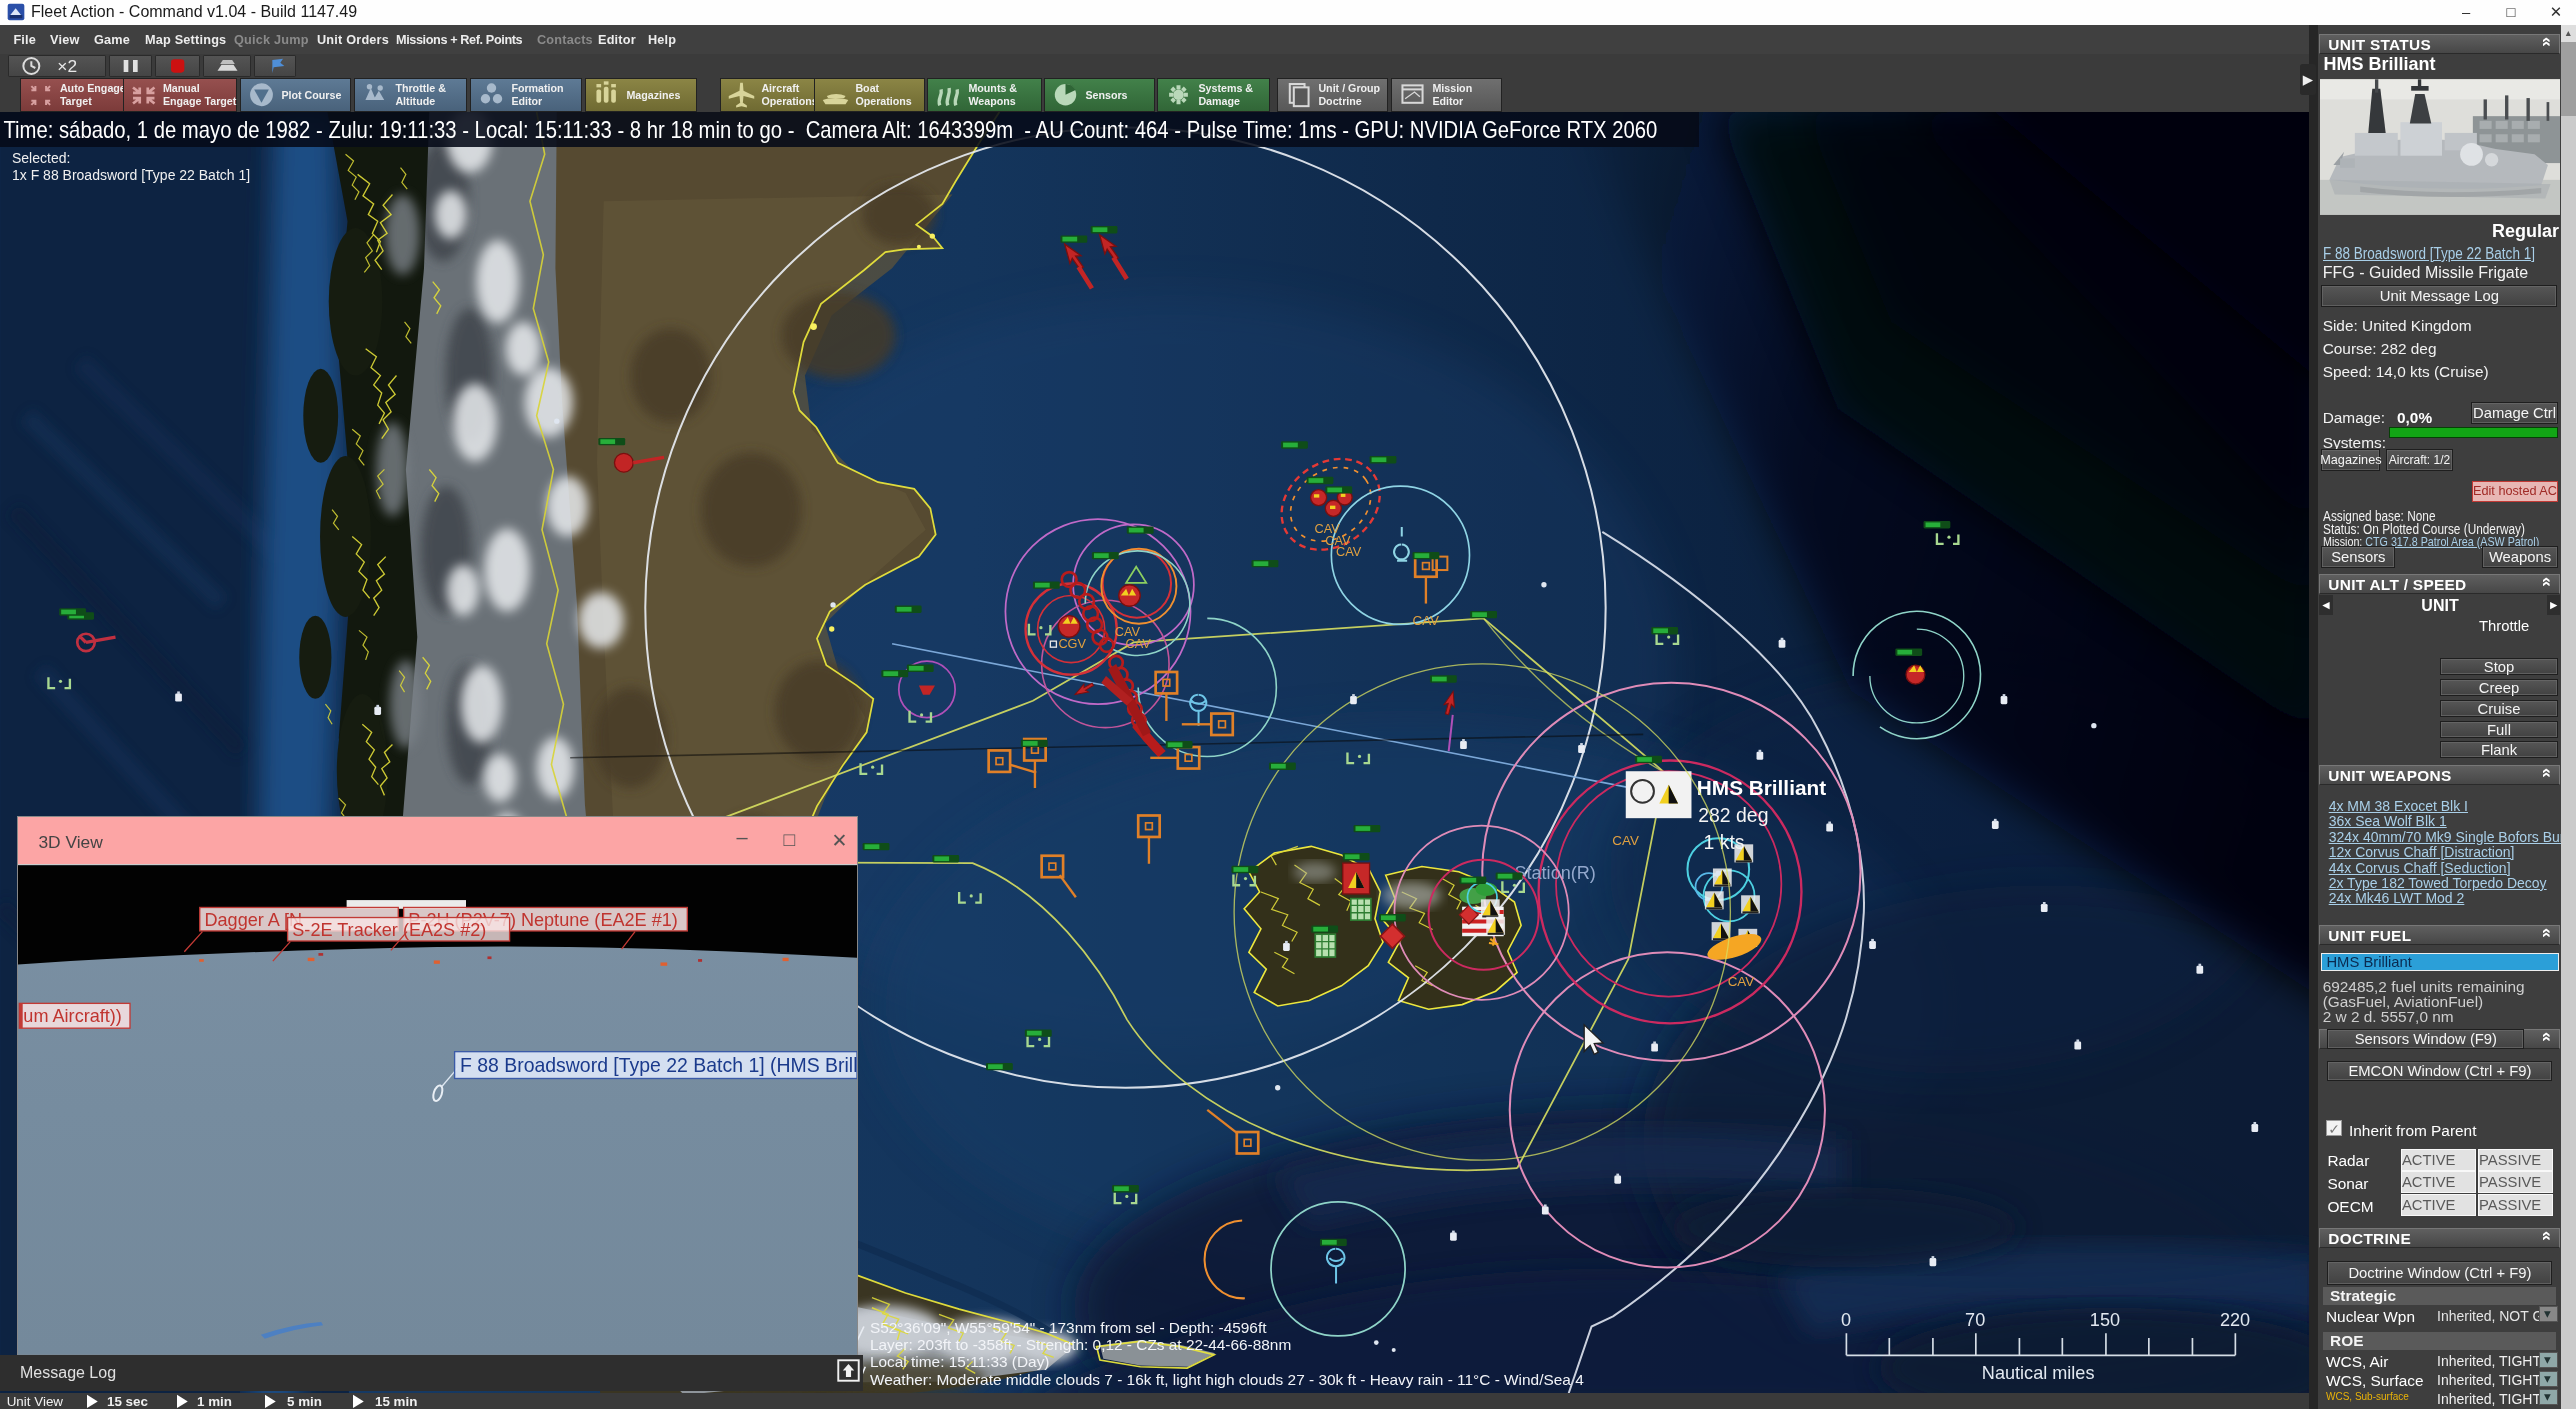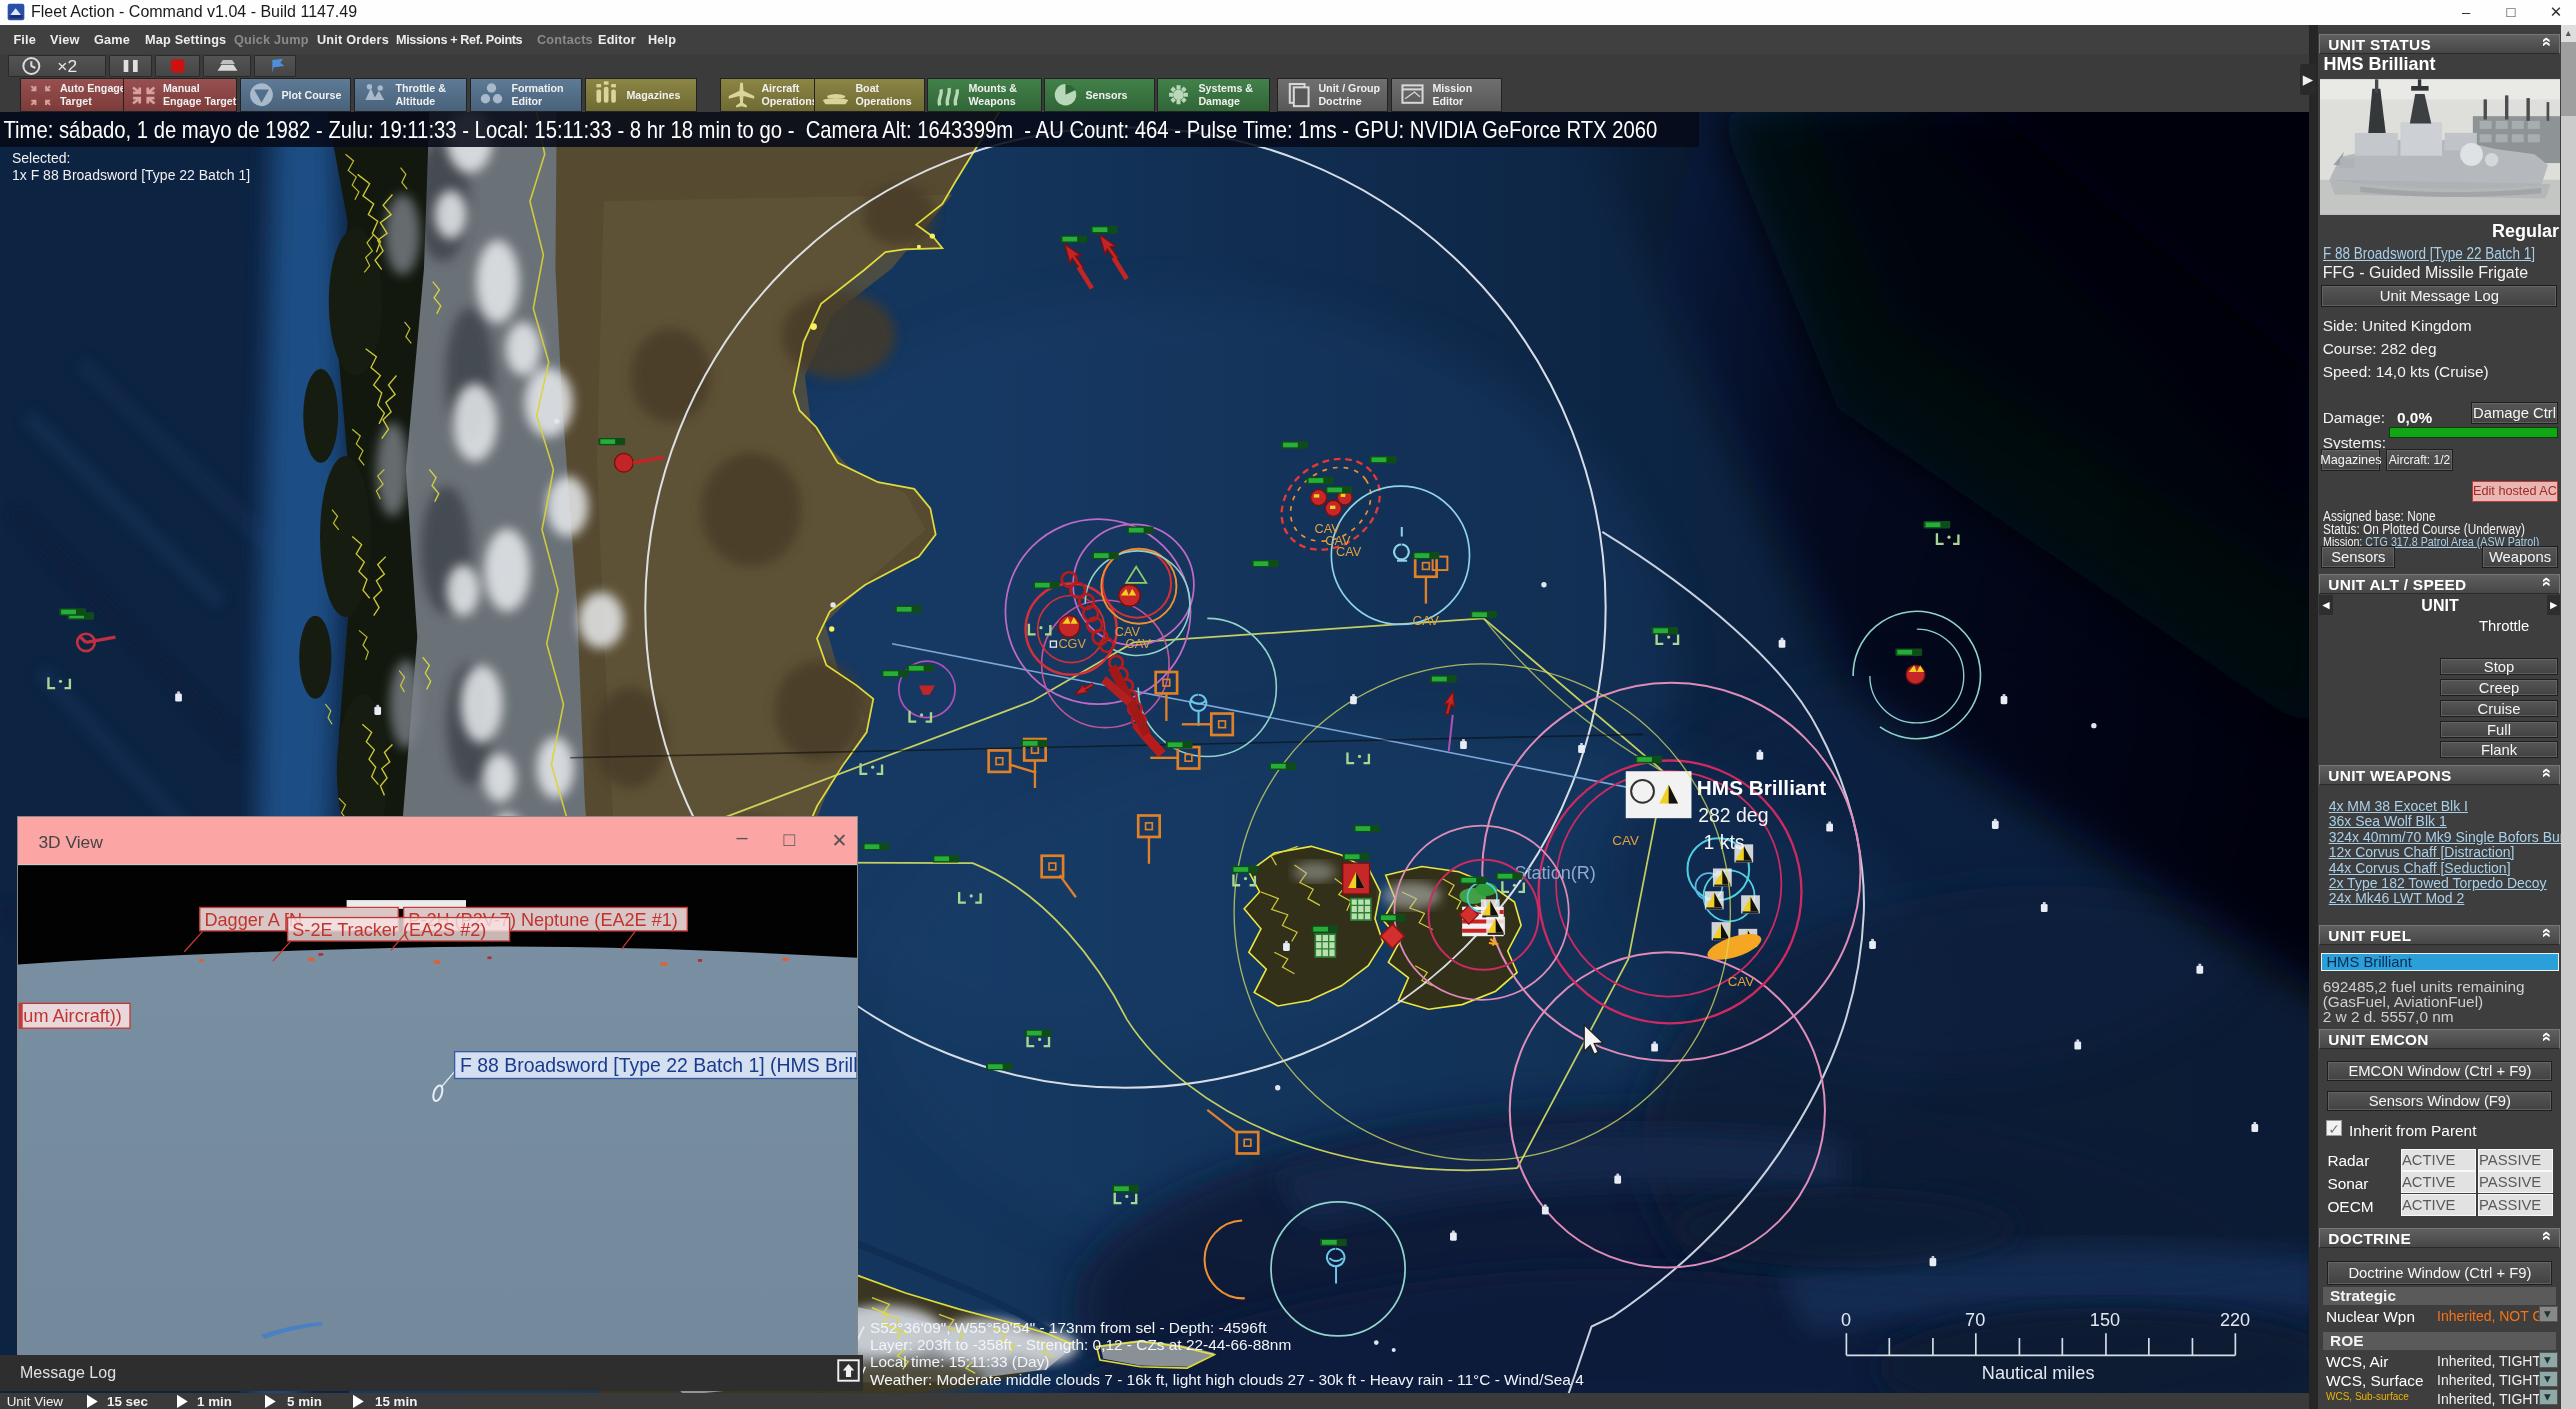--- a/index.html
+++ b/index.html
@@ -946,38 +946,38 @@
   <div class="abs lnk wln" style="top:865px">24x Mk46 LWT Mod 2</div>
 
   <div class="phead" style="top:900px">UNIT FUEL<span class="chev">«</span></div>
   <div class="abs" style="left:3.4px;top:928px;width:238px;height:18px;background:#2b9fd8;border:0.7px solid #eee;color:#0a2a50;font-size:14.8px;padding-left:4px">HMS Brilliant</div>
   <div class="srow" style="top:953px;color:#cfcfcf">692485,2 fuel units remaining</div>
   <div class="srow" style="top:968px;color:#cfcfcf">(GasFuel, AviationFuel)</div>
   <div class="srow" style="top:983px;color:#cfcfcf">2 w 2 d. 5557,0 nm</div>
 
   <div class="phead" style="top:1004px">UNIT EMCON<span class="chev">«</span></div>
   <div class="sbtn" style="left:9.4px;top:1036px;width:225px;height:20px">EMCON Window (Ctrl + F9)</div>
-  <div class="sbtn" style="left:9.4px;top:1066px;width:225px;height:20px">Sensors Window (F9)</div>
+  <div class="sbtn" style="left:9.4px;top:1004px;width:197px;height:20px">Sensors Window (F9)</div>
   <div class="abs" style="left:8px;top:1095px;width:16px;height:16px;background:#f2f2f2;border:0.7px solid #999;color:#777;font-size:14px;line-height:16px;text-align:center">✓</div>
   <div class="abs" style="left:31px;top:1097px;font-size:15.4px;color:#fff">Inherit from Parent</div>
   <div class="emlbl" style="top:1127px">Radar</div>
   <div class="emlbl" style="top:1150px">Sonar</div>
   <div class="emlbl" style="top:1173px">OECM</div>
   <div class="emc" style="left:83px;top:1124px">ACTIVE</div>
     <div class="emc" style="left:160px;top:1124px">PASSIVE</div>
   <div class="emc" style="left:83px;top:1146px">ACTIVE</div>
     <div class="emc" style="left:160px;top:1146px">PASSIVE</div>
   <div class="emc" style="left:83px;top:1169px">ACTIVE</div>
     <div class="emc" style="left:160px;top:1169px">PASSIVE</div>
 
   <div class="phead" style="top:1203px">DOCTRINE<span class="chev">«</span></div>
   <div class="sbtn" style="left:9.4px;top:1236px;width:225px;height:24px">Doctrine Window (Ctrl + F9)</div>
   <div class="abs" style="left:5.4px;top:1262px;width:233px;height:18px;background:#5a5a5a;color:#f5f5f5;font-weight:bold;font-size:15.4px;padding-left:6.7px;line-height:18px">Strategic</div>
   <div class="abs" style="left:8px;top:1283px;font-size:15.4px;color:#fff">Nuclear Wpn</div>
-  <div class="abs" style="left:119px;top:1283px;font-size:14px;color:#f97316">Inherited, NOT G</div>
+  <div class="abs" style="left:119px;top:1283px;font-size:14px;color:#e5e5e5">Inherited, NOT G</div>
   <div class="drop" style="top:1281px;background:#888"></div>
   <div class="abs" style="left:5.4px;top:1307px;width:233px;height:18px;background:#5a5a5a;color:#f5f5f5;font-weight:bold;font-size:15.4px;padding-left:6.7px;line-height:18px">ROE</div>
   <div class="abs" style="left:8px;top:1328px;font-size:15.4px;color:#fff">WCS, Air</div>
   <div class="abs" style="left:119px;top:1328px;font-size:14px;color:#f0f0f0">Inherited, TIGHT</div>
   <div class="drop" style="top:1327px"></div>
   <div class="abs" style="left:8px;top:1347px;font-size:15.4px;color:#fff">WCS, Surface</div>
   <div class="abs" style="left:119px;top:1347px;font-size:14px;color:#f0f0f0">Inherited, TIGHT</div>
   <div class="drop" style="top:1346px"></div>
   <div class="abs" style="left:8px;top:1366px;font-size:10px;color:#eab308">WCS, Sub-surface</div>
   <div class="abs" style="left:119px;top:1366px;font-size:14px;color:#f0f0f0">Inherited, TIGHT</div>

